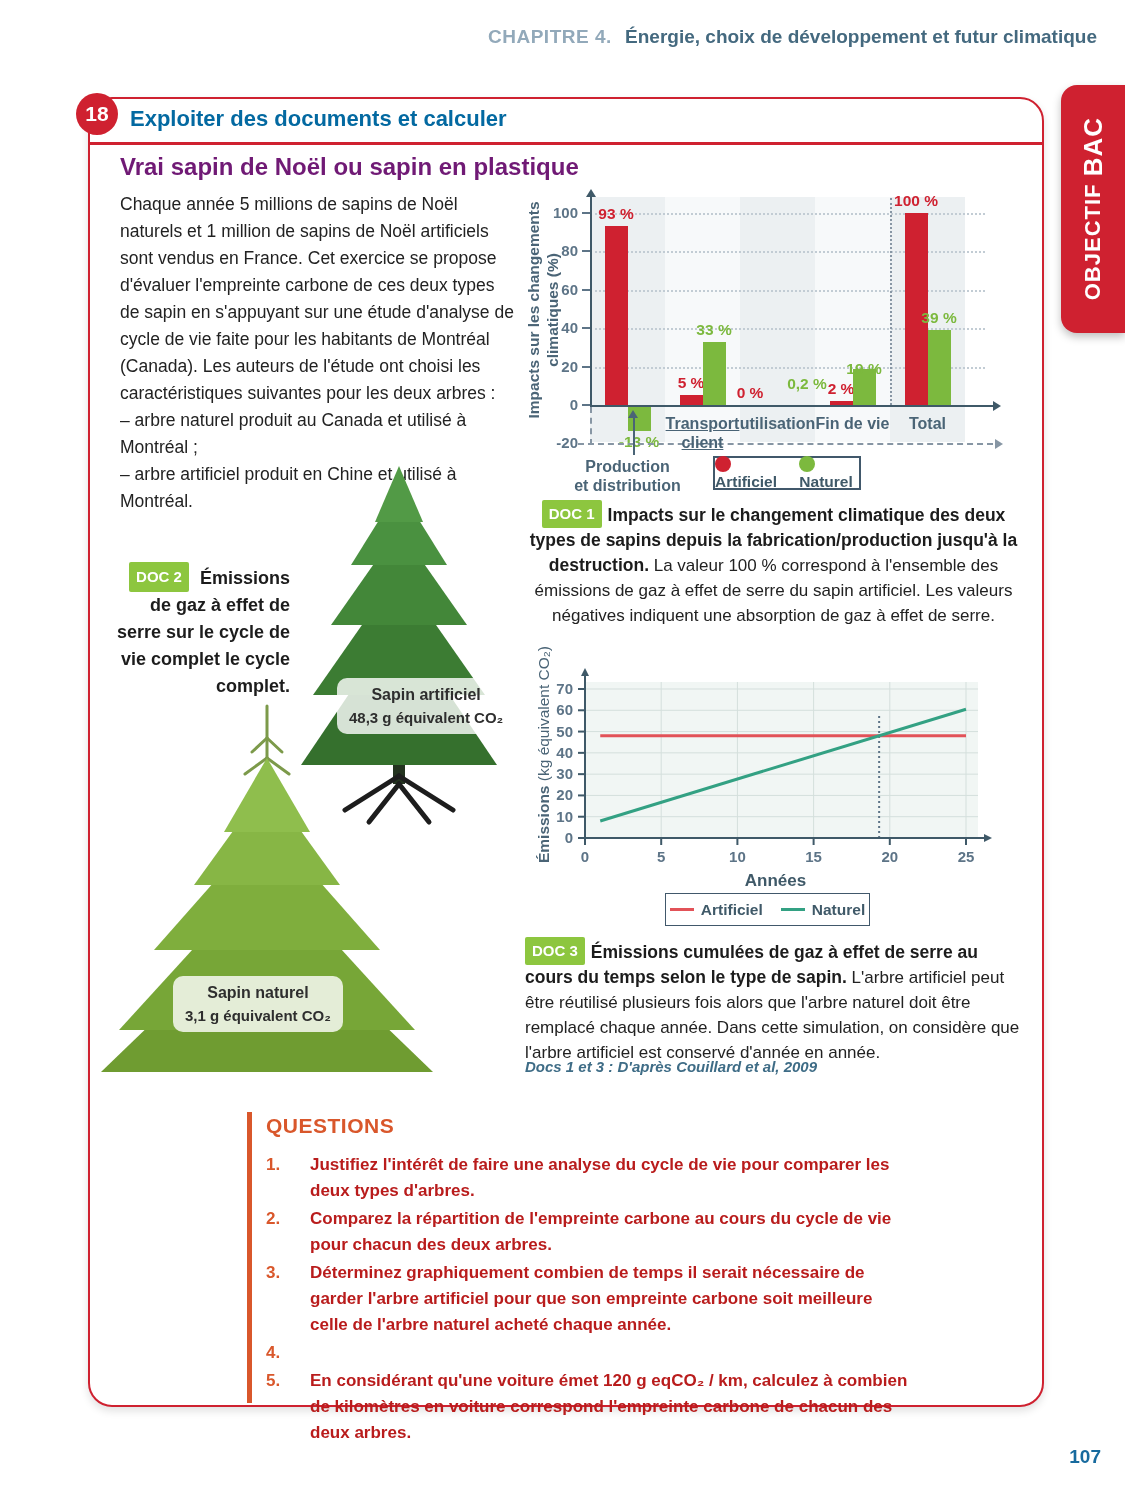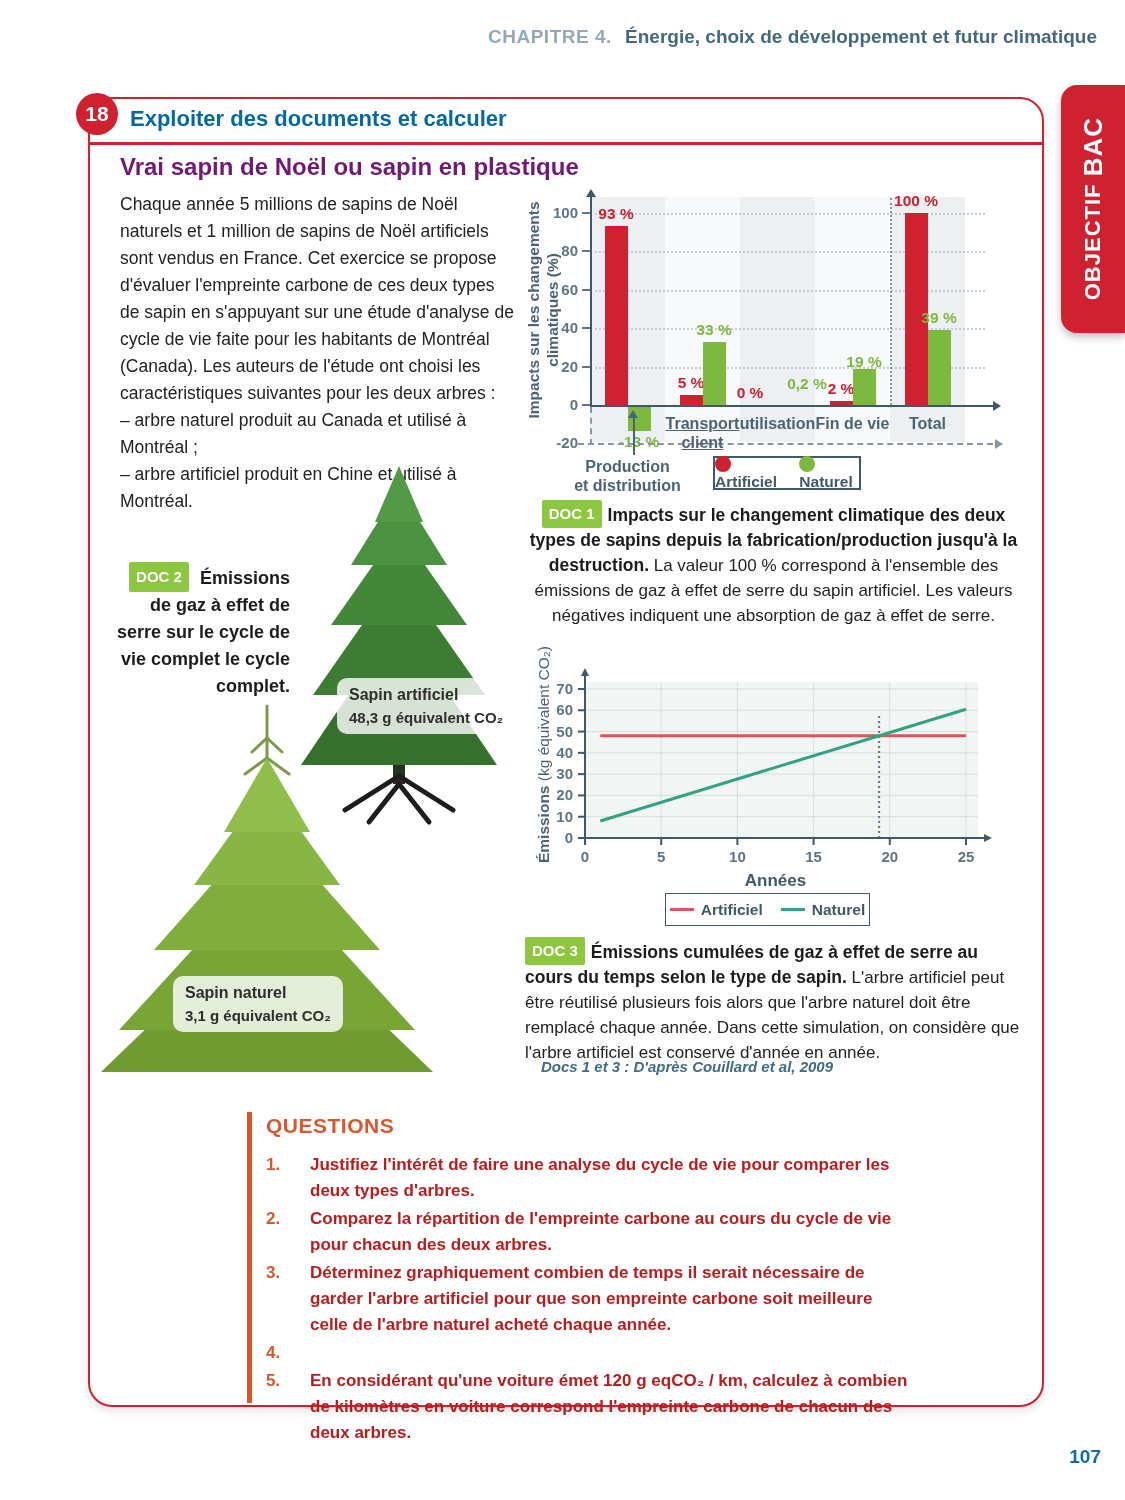--- a/index.html
+++ b/index.html
@@ -23,21 +23,21 @@
   .ex-rule{position:absolute;left:0;right:0;top:43px;height:2.5px;background:#cf2130;}
   .ex-title{position:absolute;left:30px;top:54px;font-size:24px;font-weight:bold;color:#701a75;}
   .intro{position:absolute;left:30px;top:92px;width:396px;font-size:17.5px;line-height:27px;color:#222;white-space:pre-line;}
   
   .doc-badge{display:inline-block;background:#8dc63f;color:#fff;font-weight:bold;font-size:15px;
              padding:1px 7px 2px;border-radius:2px;margin-right:6px;vertical-align:2px;}
   .caption{position:absolute;font-size:17px;line-height:25px;color:#222;}
   .cap-bold{font-weight:bold;color:#1c1c1c;font-size:17.5px;}
   .doc2-block{position:absolute;left:112px;top:562px;width:178px;text-align:right;
               font-size:18px;line-height:27px;font-weight:bold;color:#1c1c1c;}
-  .source-note{position:absolute;left:437px;top:963px;font-size:15px;font-style:italic;font-weight:bold;color:#3e6c86;margin-left:16px;}
+  .source-note{position:absolute;left:437px;top:963px;font-size:15px;font-style:italic;font-weight:bold;color:#3e6c86;}
   
   .chart{position:absolute;}
   .chart *{box-sizing:border-box;}
   .band{position:absolute;}
   .gridline{position:absolute;border-top:2px dotted #c2ccd4;height:0;}
   .ytick-lbl{position:absolute;width:40px;text-align:right;font-size:15px;font-weight:bold;color:#5d7487;}
   .tickmark{position:absolute;background:#5d7487;}
   .bar{position:absolute;}
   .bar-lbl{position:absolute;font-size:15.5px;font-weight:900;white-space:nowrap;transform:translateX(-50%);}
   .cat-lbl{position:absolute;font-size:16px;font-weight:bold;color:#4a6476;text-align:center;white-space:pre-line;line-height:19px;transform:translateX(-50%);}
@@ -47,21 +47,21 @@
   .dotted-v{position:absolute;border-left:2px dotted #8796a4;width:0;}
   .arrow-up{position:absolute;width:0;height:0;border-left:5px solid transparent;border-right:5px solid transparent;border-bottom:8px solid #3f5968;}
   .arrow-right{position:absolute;width:0;height:0;border-top:5px solid transparent;border-bottom:5px solid transparent;border-left:8px solid #3f5968;}
   .arrow-right.gray{border-left-color:#8796a4;}
   .ylab{position:absolute;transform:rotate(-90deg);text-align:center;font-size:15.5px;font-weight:bold;color:#4a6476;line-height:19px;}
   .legend-box{position:absolute;background:#fff;border:2px solid #41586b;display:flex;align-items:center;justify-content:center;gap:18px;font-size:15.5px;font-weight:bold;color:#3f5968;}
   .leg-dot{display:inline-block;width:16px;height:16px;border-radius:50%;margin-right:7px;vertical-align:-3px;}
   .leg-line{display:inline-block;width:24px;height:3px;margin-right:7px;vertical-align:4px;}
   
   .tree{position:absolute;}
-  .tree-tag{position:absolute;background:rgba(255,255,255,.8);border-radius:10px;padding:5px 12px;text-align:left;
+  .tree-tag{position:absolute;background:rgba(255,255,255,.8);border-radius:10px;padding:5px 12px;text-align:center;
             font-size:16px;font-weight:bold;color:#2e2e2e;line-height:23px;white-space:nowrap;}
   
   .q-block{position:absolute;left:247px;top:1112px;width:700px;height:291px;border-left:5px solid #d9572b;padding-left:14px;}
   .q-header{font-size:21px;font-weight:900;color:#d9572b;letter-spacing:.5px;margin:2px 0 14px;}
   .q-item{display:flex;gap:6px;font-size:17px;line-height:26px;margin-bottom:2px;}
   .q-num{color:#d9572b;font-weight:900;min-width:22px;}
   .q-text{color:#b91c1c;font-weight:bold;width:600px;margin-left:16px;}
   .page-num{position:absolute;top:1446px;right:24px;font-size:19px;font-weight:bold;color:#176a9e;}
 </style>
 </head>
@@ -123,21 +123,21 @@
       <div class="bar" style="left: 309.5px; width: 23px; top: 218.16px; height: 3.84px; background: rgb(207, 33, 48);"></div>
       <div class="bar-lbl" style="left: 321px; top: 197.16px; color: rgb(207, 33, 48);">2 %</div>
       <div class="bar" style="left: 384.5px; width: 23px; top: 30px; height: 192px; background: rgb(207, 33, 48);"></div>
       <div class="bar-lbl" style="left: 396px; top: 9px; color: rgb(207, 33, 48);">100 %</div>
       <div class="bar" style="left: 107.5px; width: 23px; top: 223px; height: 24.96px; background: rgb(124, 185, 62);"></div>
       <div class="bar-lbl" style="left: 119px; top: 249.96px; color: rgb(124, 185, 62);">-13 %</div>
       <div class="bar" style="left: 182.5px; width: 23px; top: 158.64px; height: 63.36px; background: rgb(124, 185, 62);"></div>
       <div class="bar-lbl" style="left: 194px; top: 137.64px; color: rgb(124, 185, 62);">33 %</div>
       <div class="bar-lbl" style="left: 287px; top: 192px; color: rgb(124, 185, 62);">0,2 %</div>
       <div class="bar" style="left: 332.5px; width: 23px; top: 185.52px; height: 36.48px; background: rgb(124, 185, 62);"></div>
-      <div class="bar-lbl" style="left: 344px; top: 170px; color: rgb(124, 185, 62);">19 %</div>
+      <div class="bar-lbl" style="left: 344px; top: 177px; color: rgb(124, 185, 62);">19 %</div>
       <div class="bar" style="left: 407.5px; width: 23px; top: 147.12px; height: 74.88px; background: rgb(124, 185, 62);"></div>
       <div class="bar-lbl" style="left: 419px; top: 126.12px; color: rgb(124, 185, 62);">39 %</div>
       <div class="axis" style="left: 70px; top: 12px; width: 2px; height: 210px;"></div>
       <div class="arrow-up" style="left: 66px; top: 6px;"></div>
       <div class="axis" style="left: 70px; top: 222px; width: 403px; height: 2px;"></div>
       <div class="arrow-right" style="left: 473px; top: 218px;"></div>
       <div class="dashed-v" style="left: 70px; top: 224px; height: 38px;"></div>
       <div class="dashed-h" style="left: 58px; top: 260px; width: 415px;"></div>
       <div class="arrow-right gray" style="left: 475px; top: 256px;"></div>
       <div class="cat-lbl" style="left: 107.5px; top: 274px; width: 150px;">Production

